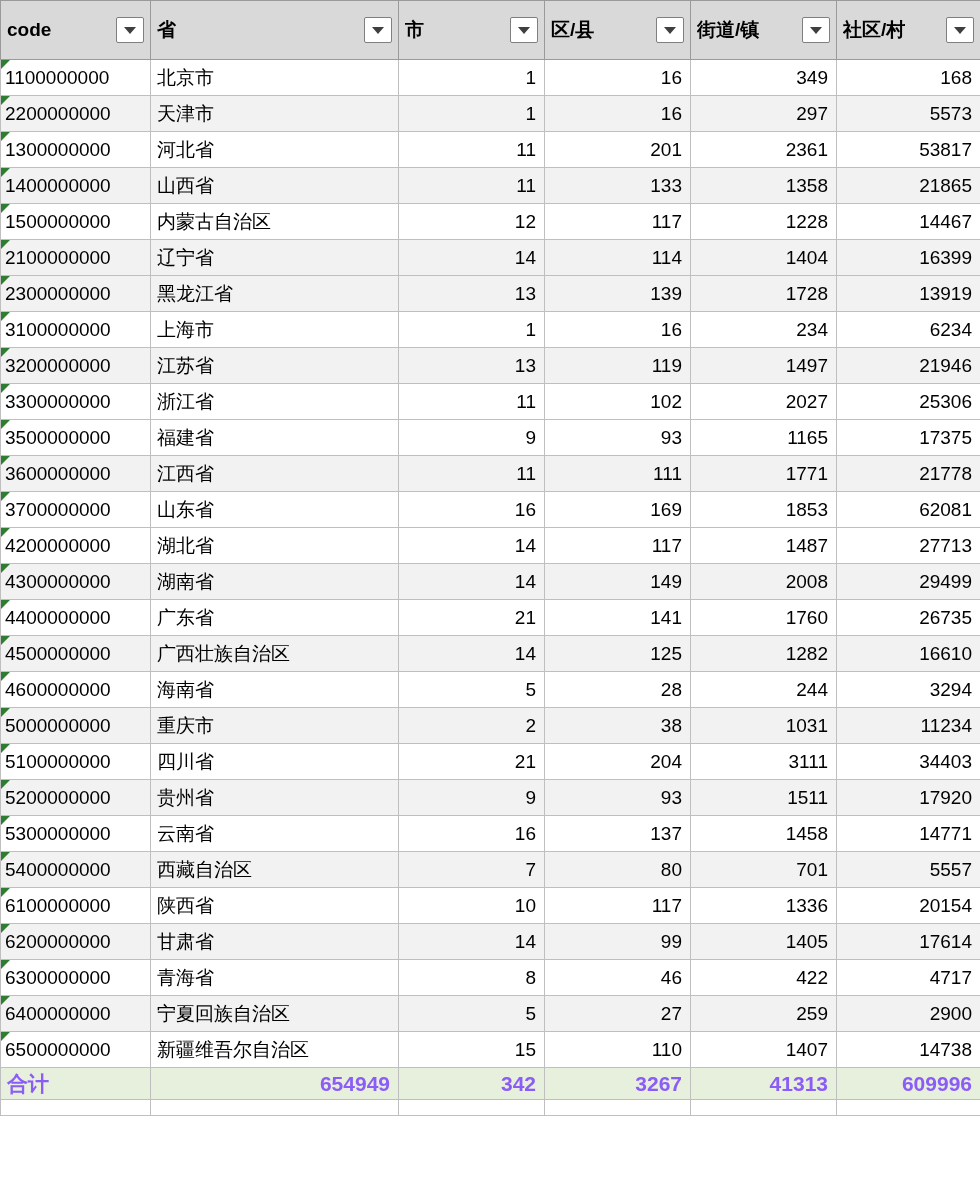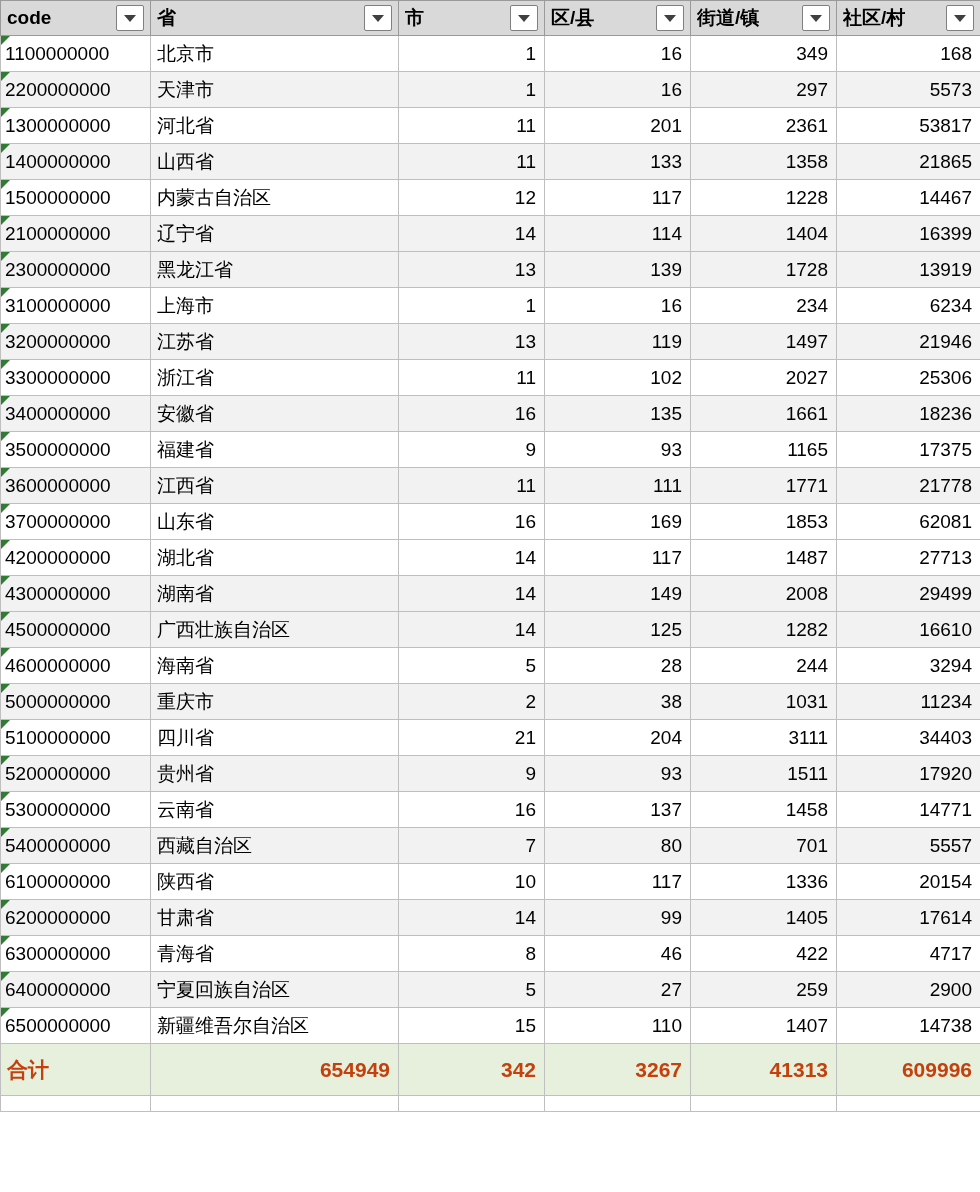--- a/index.html
+++ b/index.html
@@ -24,21 +24,21 @@
   table.sheet col.c-city { width: 146px; }
   table.sheet col.c-dist { width: 146px; }
   table.sheet col.c-town { width: 146px; }
   table.sheet col.c-vill { width: 144px; }
 
   thead th {
     background: #d9d9d9;
     border: 1px solid #9a9a9a;
     border-top: 1px solid #9a9a9a;
     height: 26px;
-    padding: 4px 6px;
+    padding: 16px 6px;
     font-weight: bold;
     color: #000;
     text-align: left;
     vertical-align: middle;
     position: relative;
     font-size: 19px;
     box-sizing: border-box;
   }
   .hdr-inner {
     display: flex;
@@ -89,24 +89,24 @@
     width: 0;
     height: 0;
     border-left: 9px solid #2e7d32;
     border-bottom: 9px solid transparent;
   }
   td.num { text-align: right; padding-right: 8px; }
   td.txt { text-align: left; }
 
   tr.total td {
     background: #e7efdd;
-    color: #c2410c;
+    color: #8b5cf6;
     font-weight: bold;
     font-size: 21px;
-    height: 52px;
+    height: 32px;
   }
   tr.total td.txt { text-align: left; }
   tr.total td.num { text-align: right; }
 
   tr.blank td {
     background: #ffffff;
     height: 16px;
     border: 1px solid #bfbfbf;
   }
 </style>
@@ -260,28 +260,20 @@
         <td class="num">21946</td>
       </tr>
       <tr class="odd">
         <td class="code-cell txt"><span class="corner"></span><span>3300000000</span></td>
         <td class="txt">浙江省</td>
         <td class="num">11</td>
         <td class="num">102</td>
         <td class="num">2027</td>
         <td class="num">25306</td>
       </tr>
-      <tr class="even">
-        <td class="code-cell txt"><span class="corner"></span><span>3400000000</span></td>
-        <td class="txt">安徽省</td>
-        <td class="num">16</td>
-        <td class="num">135</td>
-        <td class="num">1661</td>
-        <td class="num">18236</td>
-      </tr>
       <tr class="odd">
         <td class="code-cell txt"><span class="corner"></span><span>3500000000</span></td>
         <td class="txt">福建省</td>
         <td class="num">9</td>
         <td class="num">93</td>
         <td class="num">1165</td>
         <td class="num">17375</td>
       </tr>
       <tr class="even">
         <td class="code-cell txt"><span class="corner"></span><span>3600000000</span></td>
@@ -307,20 +299,28 @@
         <td class="num">1487</td>
         <td class="num">27713</td>
       </tr>
       <tr class="even">
         <td class="code-cell txt"><span class="corner"></span><span>4300000000</span></td>
         <td class="txt">湖南省</td>
         <td class="num">14</td>
         <td class="num">149</td>
         <td class="num">2008</td>
         <td class="num">29499</td>
+      </tr>
+      <tr class="odd">
+        <td class="code-cell txt"><span class="corner"></span><span>4400000000</span></td>
+        <td class="txt">广东省</td>
+        <td class="num">21</td>
+        <td class="num">141</td>
+        <td class="num">1760</td>
+        <td class="num">26735</td>
       </tr>
       <tr class="even">
         <td class="code-cell txt"><span class="corner"></span><span>4500000000</span></td>
         <td class="txt">广西壮族自治区</td>
         <td class="num">14</td>
         <td class="num">125</td>
         <td class="num">1282</td>
         <td class="num">16610</td>
       </tr>
       <tr class="odd">

